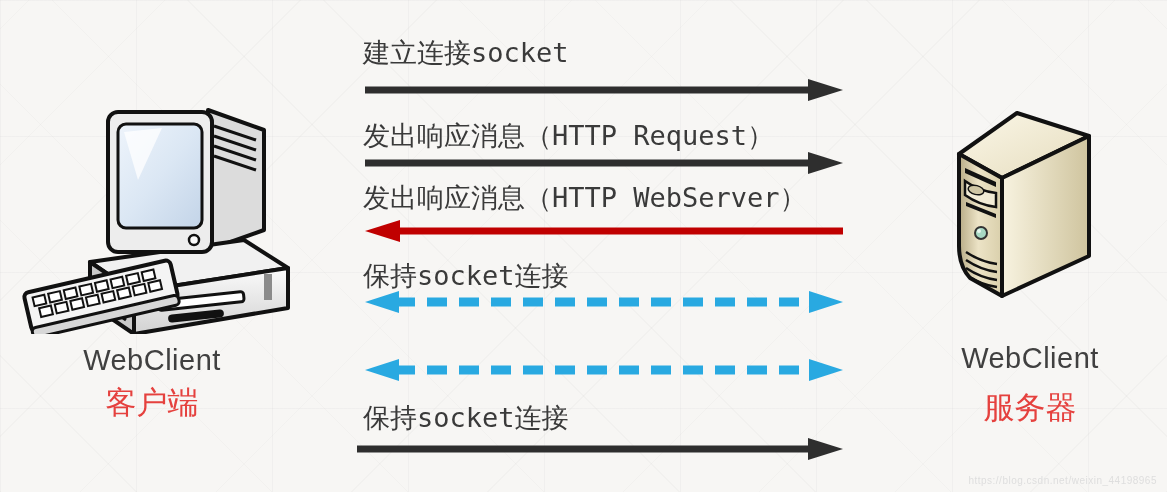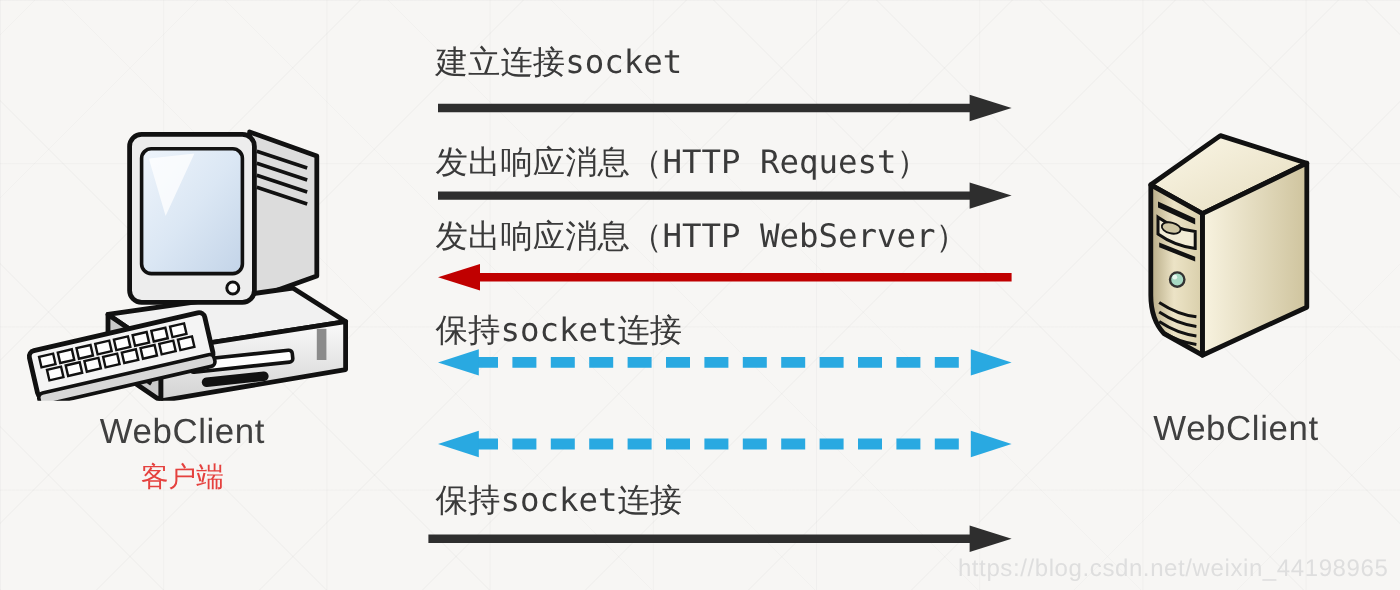--- a/index.html
+++ b/index.html
@@ -35,25 +35,25 @@
   .stroke-blue{stroke:var(--arrow_blue);}
   .fill-blue{fill:var(--arrow_blue);}
   
   .endpoint-name{
     position:absolute;width:220px;text-align:center;
     font-size:29px;color:#404040;letter-spacing:.5px;
   }
   .endpoint-cn{
     position:absolute;width:220px;text-align:center;
     font-family:"DejaVu Serif","Liberation Serif",serif;
-    font-size:23px;color:var(--label_red);
+    font-size:31px;color:var(--label_red);
   }
   .watermark{
     position:absolute;right:10px;bottom:6px;
-    font-size:20px;color:#dedede;letter-spacing:.5px;
+    font-size:10px;color:#dedede;letter-spacing:.5px;
   }
 </style>
 </head>
 <body>
 
 <div class="stage">
 
   <svg class="abs" style="left:12px;top:82px" width="280" height="252" viewBox="0 0 280 252" aria-hidden="true">
     <defs>
       <linearGradient id="scr" x1="0" y1="0" x2="1" y2="1">
@@ -149,20 +149,21 @@
       <path d="M34,146 q15,10 31,12"></path>
         <path d="M34,154 q15,10 31,12"></path>
       <path d="M34,162 q15,10 31,12"></path>
         <path d="M36,170 q14,9 29,11"></path>
     </g>
   </svg>
 
   <div class="endpoint-name" style="left:42px;top:344px">WebClient</div>
   <div class="endpoint-cn" style="left:42px;top:382px">客户端</div>
   <div class="endpoint-name" style="left:920px;top:342px">WebClient</div>
+  <div class="endpoint-cn" style="left:920px;top:387px">服务器</div>
 
   <div class="msg-col">
 
     <div class="msg-label" style="top:38px">
       <span>建立连接socket</span>
     </div>
     <svg class="arrow-svg" style="top:77px" width="482" height="26">
       <line class="stroke-black" x1="2" y1="13" x2="450" y2="13" stroke-width="7"></line>
       <polygon class="fill-black" points="480,13 445,2 445,24"></polygon>
     </svg>

